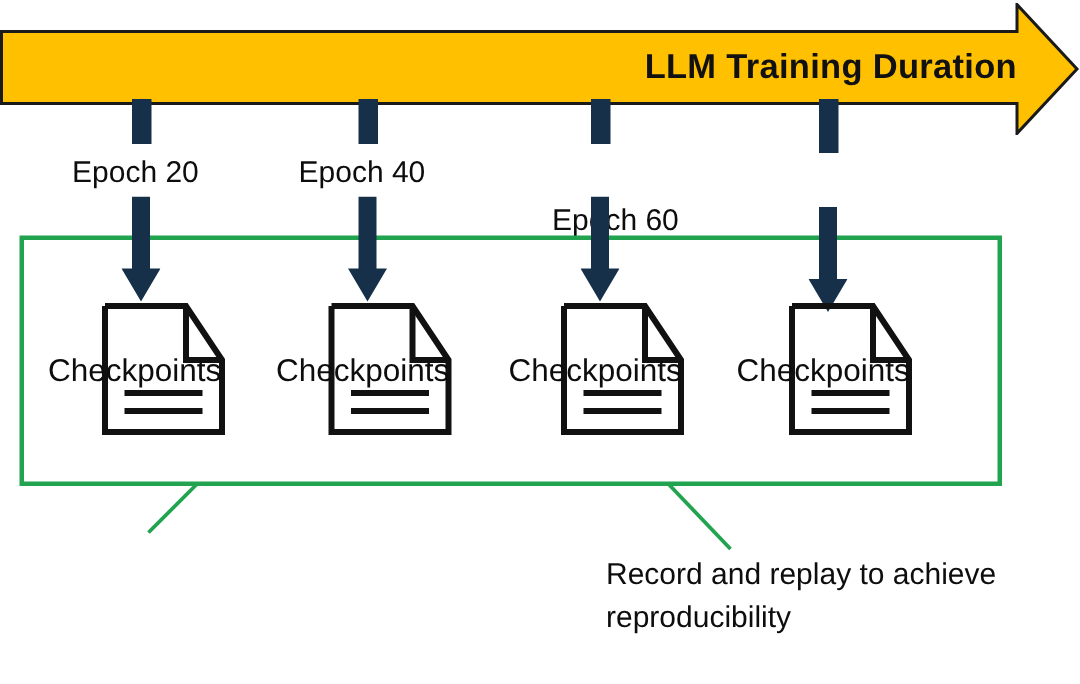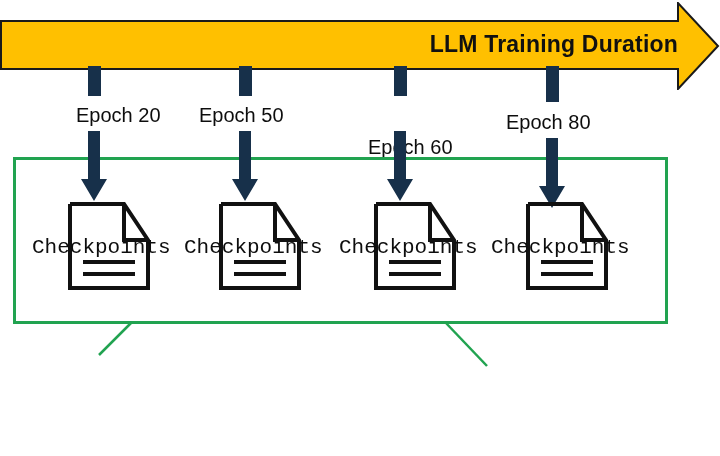--- a/index.html
+++ b/index.html
@@ -83,21 +83,20 @@
     width: 86px;
     height: 92px;
   }
   .checkpoint-label {
     position: absolute;
     font-size: 21px;
     color: #0d0d0d;
     white-space: nowrap;
     line-height: 24px;
     background: transparent;
-    font-family: Liberation Mono, monospace;
   }
 
   
   .leader-line {
     position: absolute;
   }
 
   
   .caption {
     position: absolute;
@@ -116,24 +115,23 @@
   <svg class="timeline-arrow" viewBox="0 0 720 88" preserveAspectRatio="none">
     <polygon points="1,19 678,19 678,1 718,44 678,87 678,67 1,67" fill="#FFC000" stroke="#1A1A1A" stroke-width="2" stroke-linejoin="miter"></polygon>
   </svg>
   <div class="timeline-label">LLM Training Duration</div>
 
   <div class="tick-stub" style="left:88px;  top:66px; height:30px;"></div>
   <div class="tick-stub" style="left:239px; top:66px; height:30px;"></div>
   <div class="tick-stub" style="left:394px; top:66px; height:30px;"></div>
   <div class="tick-stub" style="left:546px; top:66px; height:36px;"></div>
 
-  <div class="epoch-label" style="left:48px;  top:103px;margin-left:28px;">Epoch 20</div>
-  <div class="epoch-label" style="left:199px; top:103px;">Epoch 50</div>
+  <div class="epoch-label" style="left:48px;  top:103px;">Epoch 20</div>
+  <div class="epoch-label" style="left:199px; top:103px;">Epoch 40</div>
   <div class="epoch-label" style="left:368px; top:103px;margin-top:32px;">Epoch 60</div>
-  <div class="epoch-label" style="left:506px; top:110px;">Epoch 80</div>
 
   <div class="green-box"></div>
 
   <svg class="down-arrow" style="left:81px;  top:131px;" viewBox="0 0 26 72">
     <polygon points="7,0 19,0 19,48 26,48 13,70 0,48 7,48" fill="#17304A"></polygon>
   </svg>
   <svg class="down-arrow" style="left:232px; top:131px;" viewBox="0 0 26 72">
     <polygon points="7,0 19,0 19,48 26,48 13,70 0,48 7,48" fill="#17304A"></polygon>
   </svg>
   <svg class="down-arrow" style="left:387px; top:131px;" viewBox="0 0 26 72">
@@ -183,14 +181,15 @@
   </div>
   <div class="checkpoint-label" style="left:491px; top:236px;">Checkpoints</div>
 
   <svg class="leader-line" style="left:96px; top:320px; width:40px; height:38px;" viewBox="0 0 40 38">
     <line x1="36" y1="2" x2="3" y2="35" stroke="#21A350" stroke-width="2.5"></line>
   </svg>
   <svg class="leader-line" style="left:442px; top:320px; width:50px; height:50px;" viewBox="0 0 50 50">
     <line x1="3" y1="2" x2="45" y2="46" stroke="#21A350" stroke-width="2.5"></line>
   </svg>
 
+  <div class="caption caption-right">Record and replay to achieve reproducibility</div>
 
 </div>
 
 </body></html>

